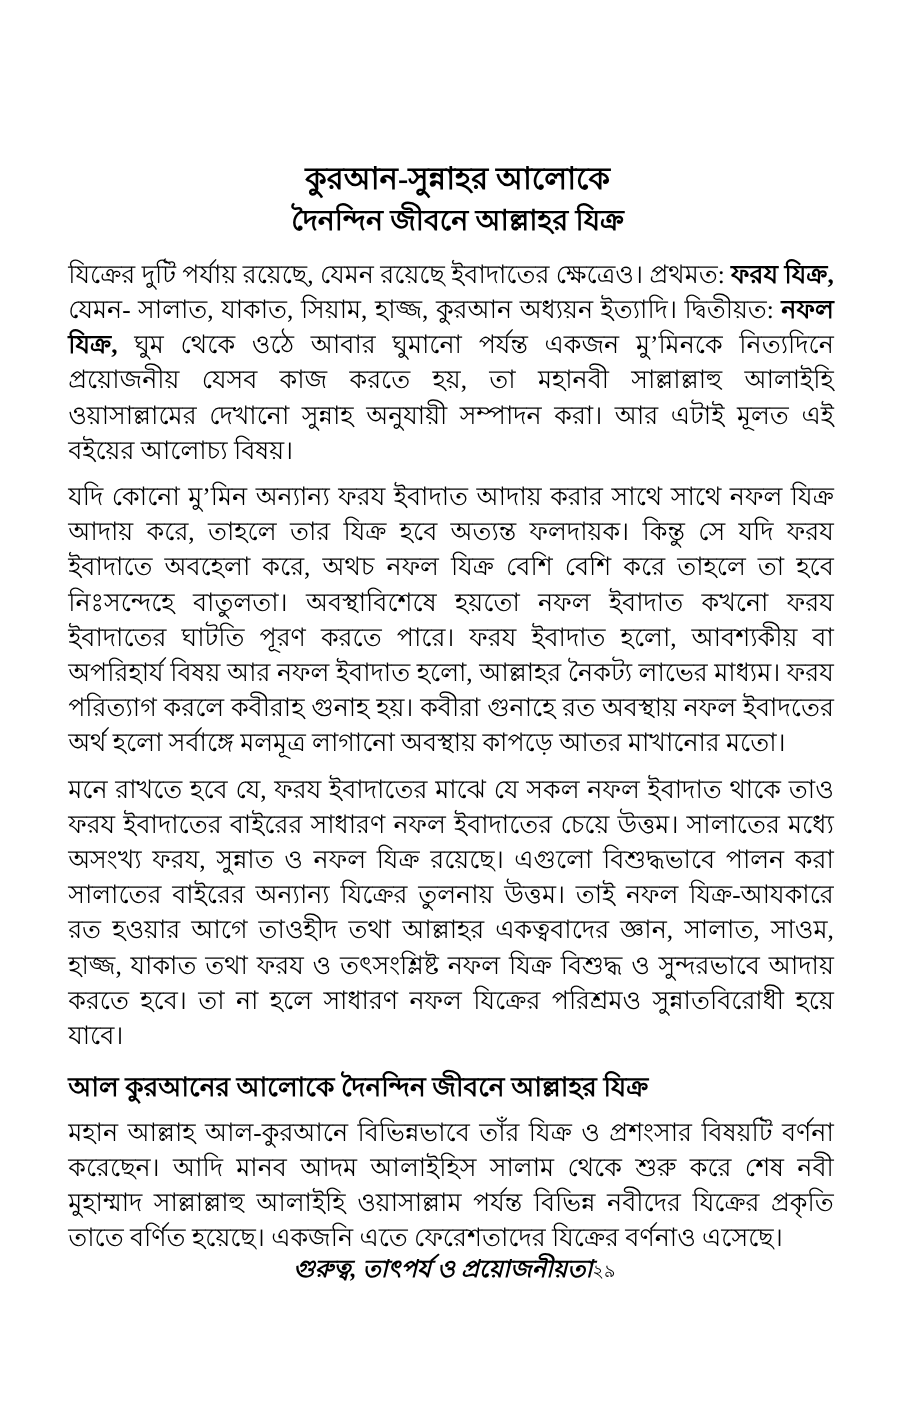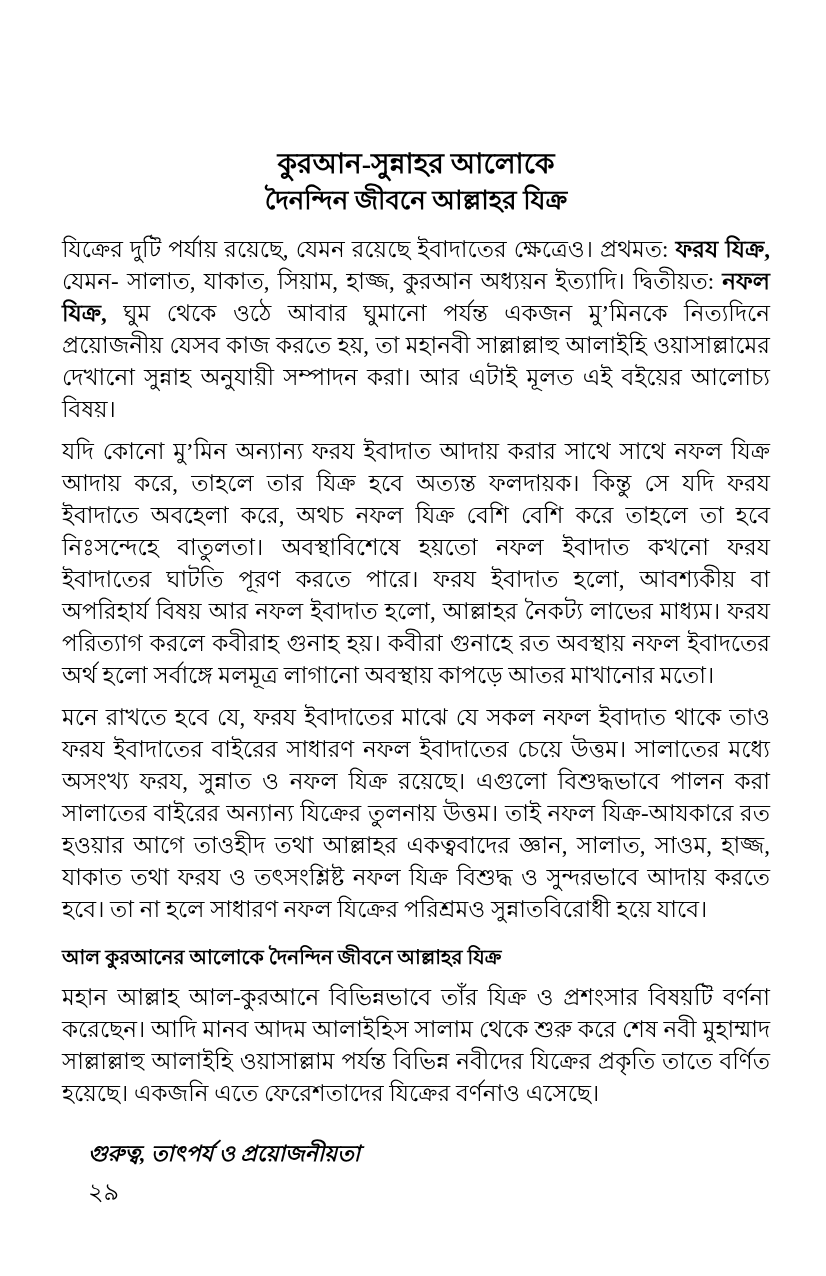--- a/index.html
+++ b/index.html
@@ -36,49 +36,48 @@
   .title-line2 {
     font-size: 26px;
     font-weight: 700;
     line-height: 1.25;
     margin-top: 4px;
   }
   .body-text p {
     font-size: 23px;
     line-height: 32px;
     text-align: justify;
-    margin: 0 0 10px 0;
+    margin: 0 12px 10px 0;
   }
   .body-text .b {
     font-weight: 700;
   }
   .subheading {
-    font-size: 20px;
+    font-size: 24px;
     font-weight: 700;
     line-height: 30px;
     margin: 16px 0 10px 0;
     text-align: left;
   }
   .page-footer {
     position: absolute;
     left: 88px;
     right: 88px;
     top: 1136px;
     display: flex;
     justify-content: center;
     align-items: baseline;
-    flex-direction: column;
   }
   .footer-chapter {
     font-size: 22px;
     font-weight: 600;
     font-style: italic;
   }
   .footer-pagenum {
-    font-size: 24px;
+    font-size: 16px;
     font-weight: 400;
   }
 </style>
 </head>
 <body>
 
 <div class="page">
   <div class="content">
 
     <div class="title-block">

